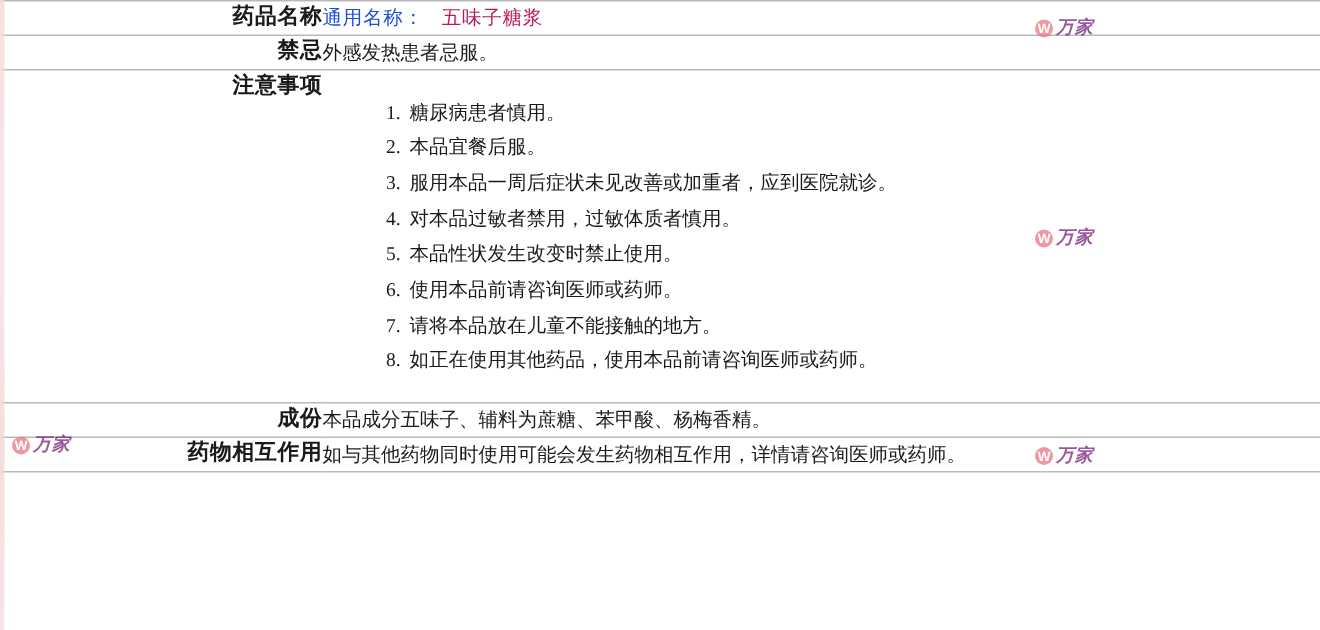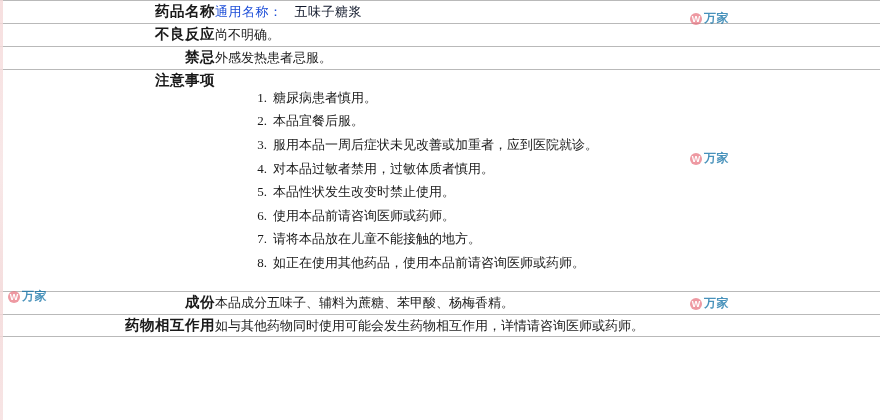--- a/index.html
+++ b/index.html
@@ -54,21 +54,21 @@
     display: flex;
     align-items: baseline;
     gap: 12px;
     font-size: 13px;
   }
   .generic-label {
     color: #1d4ed8;
     letter-spacing: 0.5px;
   }
   .generic-value {
-    color: #0f172a;
+    color: #be185d;
     letter-spacing: 0.5px;
     font-family: Liberation Mono, monospace;
   }
   .para {
     margin: 0;
     text-align: justify;
   }
   ol.notice-list {
     margin: 16px;
     padding: 0 0 0 40px;
@@ -110,23 +110,24 @@
     height: 12px;
     border-radius: 50%;
     background: #e8737f;
     color: #fff;
     font-size: 9px;
     line-height: 12px;
     text-align: center;
     font-weight: bold;
   }
   .wm .wm-text {
-    color: #0369a1;
+    color: #701a75;
     font-size: 12px;
     letter-spacing: 0.5px;
+    font-style: italic;
   }
   .wm-1 { left: 690px; top: 10px; }
   .wm-2 { left: 690px; top: 150px; }
   .wm-3 { left: 690px; top: 295px; }
   .wm-4 { left: 8px;   top: 288px; }
   .edge-strip {
     position: absolute;
     left: 0;
     top: 0;
     width: 3px;
@@ -147,26 +148,20 @@
       <tr>
         <td class="label-cell">药品名称</td>
         <td class="value-cell">
           <div class="generic-line">
             <span class="generic-label">通用名称：</span>
             <span class="generic-value">五味子糖浆</span>
           </div>
         </td>
       </tr>
       <tr>
-        <td class="label-cell">不良反应</td>
-        <td class="value-cell">
-          <p class="para">尚不明确。</p>
-        </td>
-      </tr>
-      <tr>
         <td class="label-cell">禁忌</td>
         <td class="value-cell">
           <p class="para">外感发热患者忌服。</p>
         </td>
       </tr>
       <tr>
         <td class="label-cell">注意事项</td>
         <td class="value-cell">
           <ol class="notice-list">
             <li>糖尿病患者慎用。</li>

